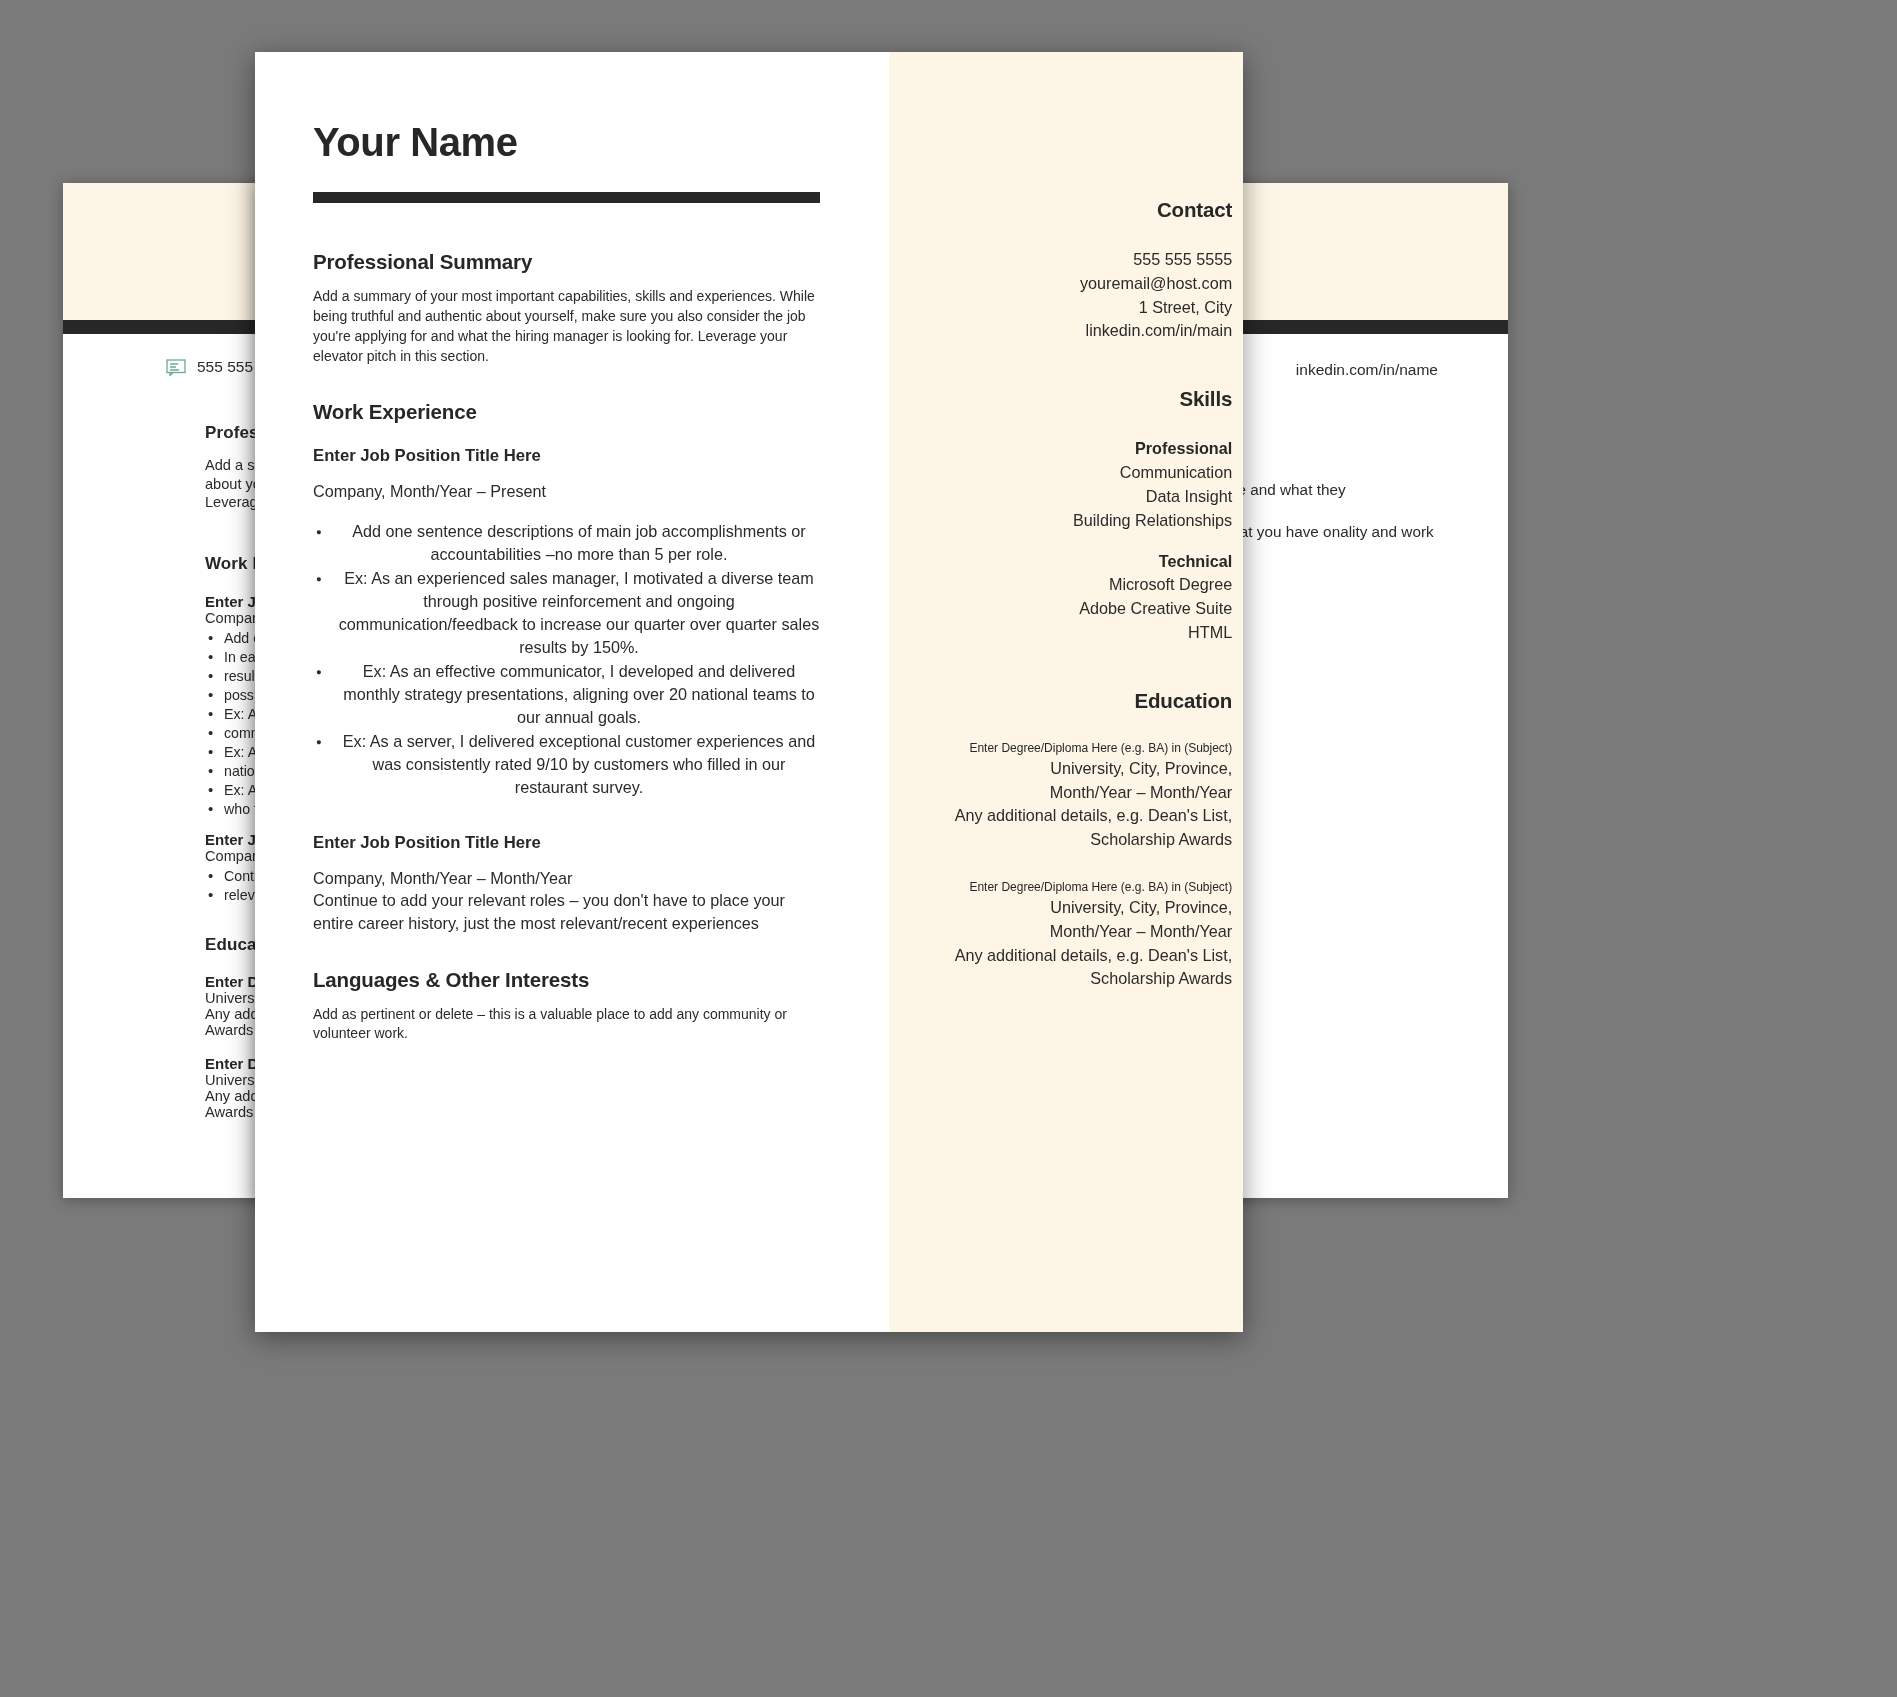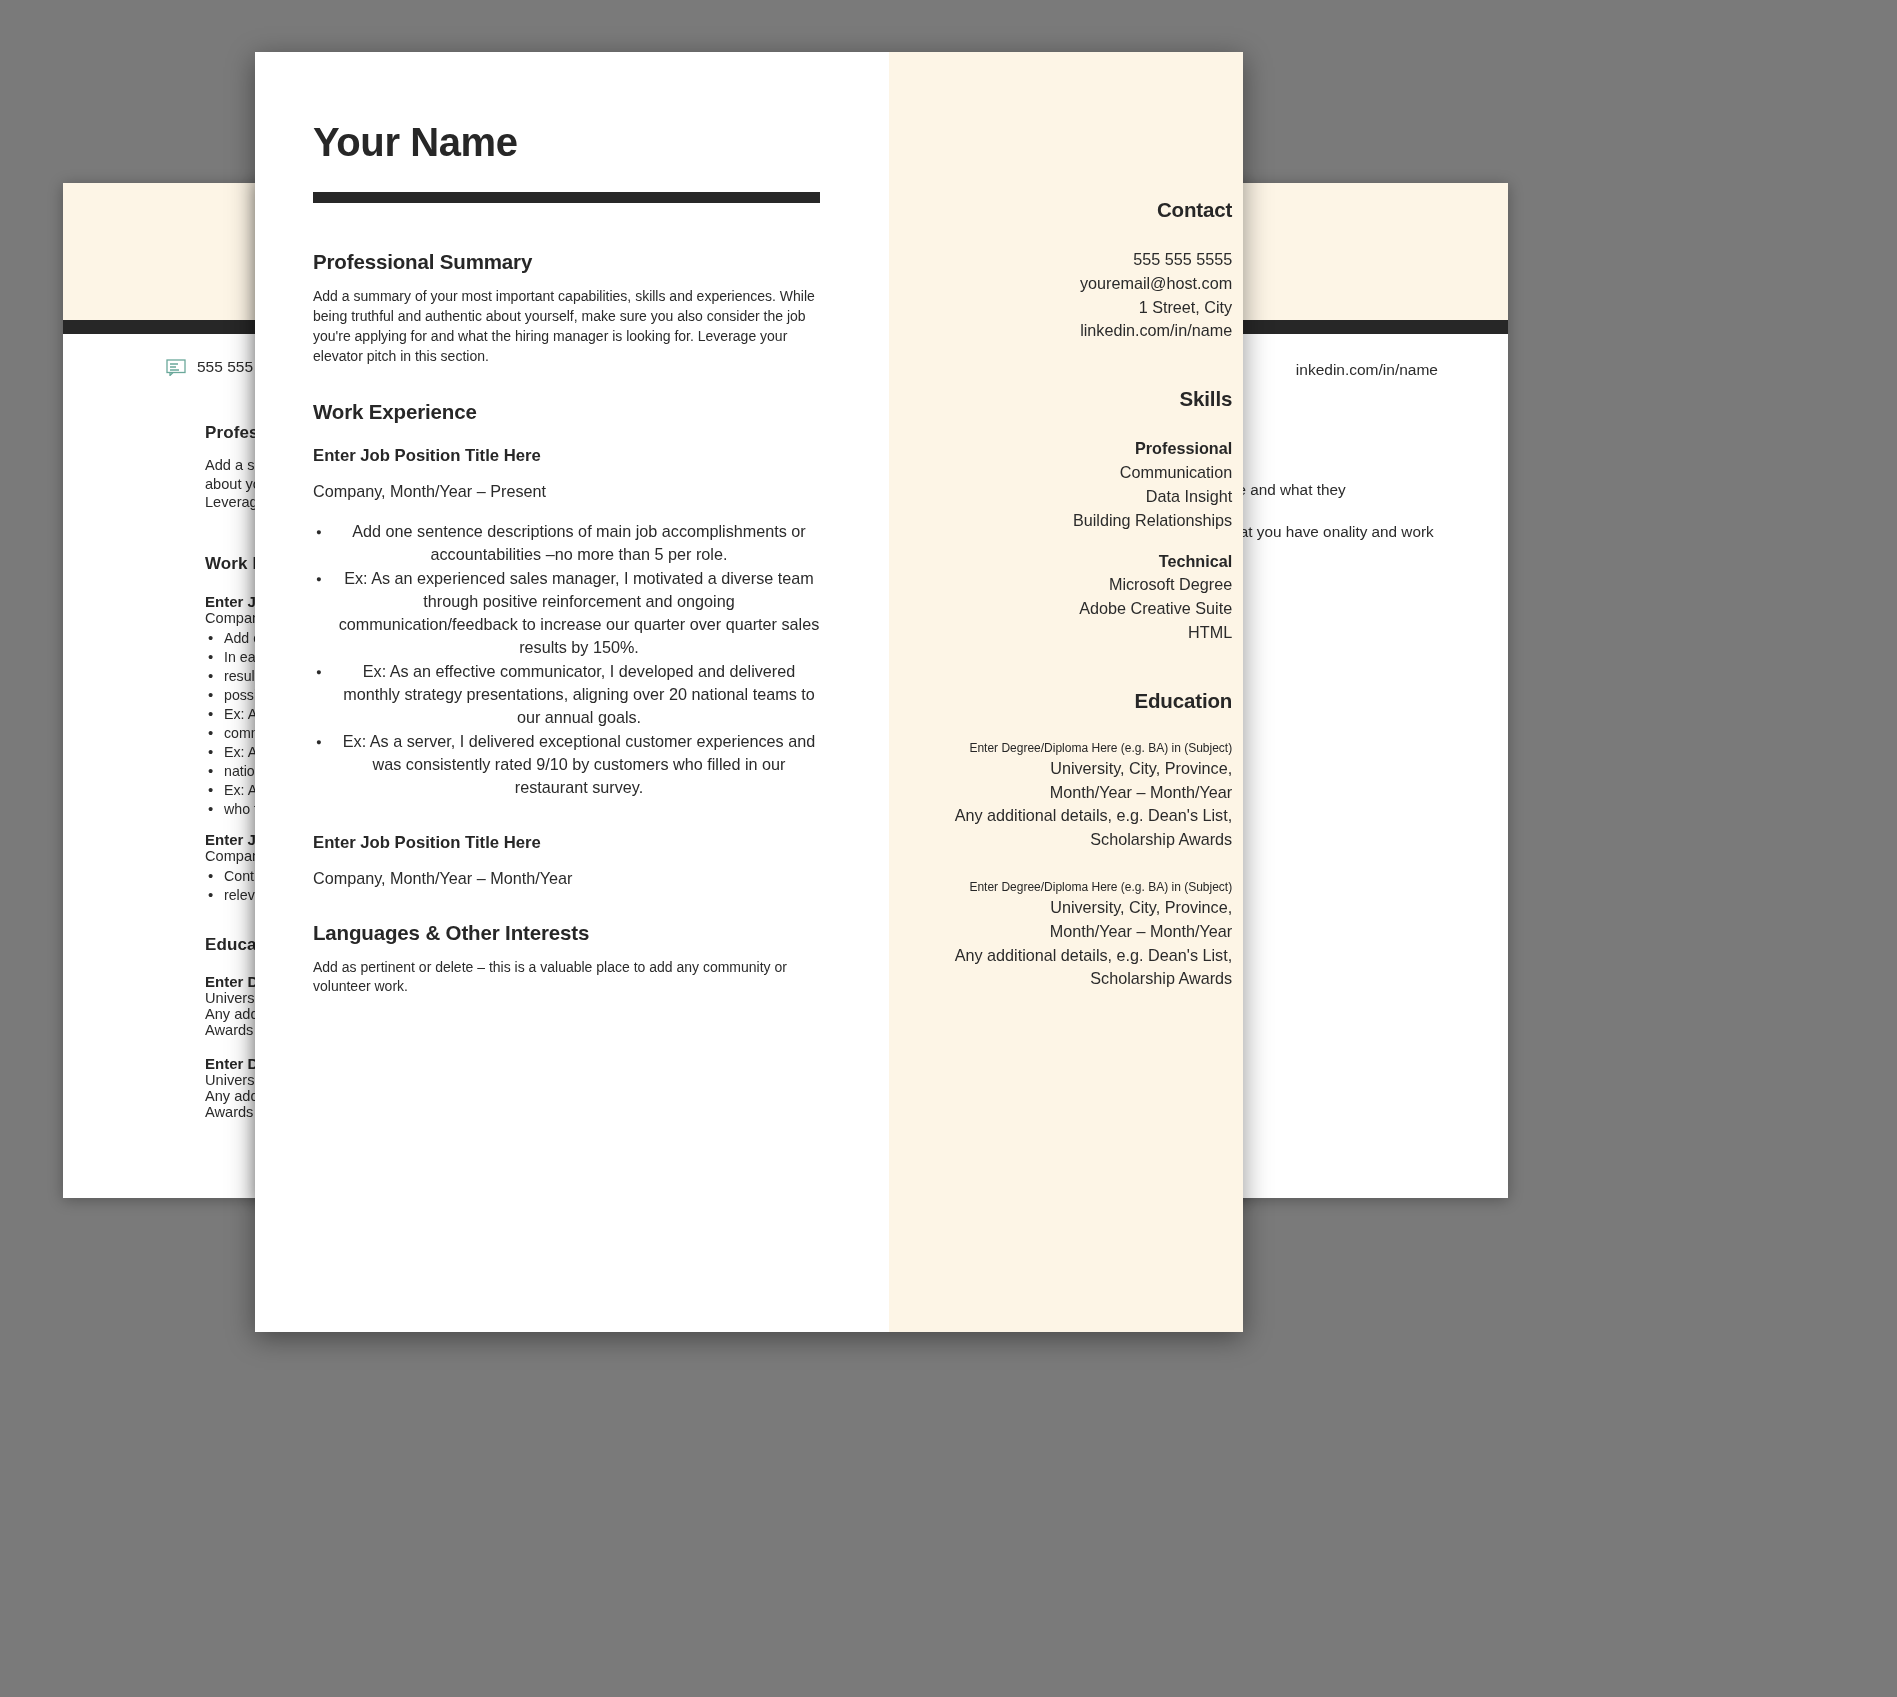--- a/index.html
+++ b/index.html
@@ -218,39 +218,40 @@
             <li>Ex: As an effective communicator, I developed and delivered monthly strategy presentations, aligning over 20 national teams to our annual goals.</li>
             <li>Ex: As a server, I delivered exceptional customer experiences and was consistently rated 9/10 by customers who filled in our restaurant survey.</li>
           </ul>
         </div>
 
         <div class="gap-lg"></div>
 
         <div>
           <div class="job-title">Enter Job Position Title Here</div>
           <div class="job-meta">Company, Month/Year – Month/Year</div>
+          <div class="job-note">Continue to add your relevant roles – you don't have to place your entire career history, just the most relevant/recent experiences</div>
         </div>
 
         <div class="gap-lg"></div>
 
         <div class="sec-h2">Languages &amp; Other Interests</div>
         <p class="sec-p">Add as pertinent or delete – this is a valuable place to add any community or volunteer work.</p>
 
       </div>
     </div>
 
     <div class="fd-side">
       <div class="sd-inner">
 
         <div class="sd-h2">Contact</div>
         <div class="sd-gap-h"></div>
         <div class="sd-line">555 555 5555</div>
         <div class="sd-line">youremail@host.com</div>
         <div class="sd-line">1 Street, City</div>
-        <div class="sd-line">linkedin.com/in/name</div>
+        <div class="sd-line">linkedin.com/in/main</div>
 
         <div class="sd-gap-b"></div>
 
         <div class="sd-h2">Skills</div>
         <div class="sd-gap-h"></div>
         <div class="sd-sub">Professional</div>
         <div class="sd-line">Communication</div>
         <div class="sd-line">Data Insight</div>
         <div class="sd-line">Building Relationships</div>
         <div class="sd-gap-s"></div>

